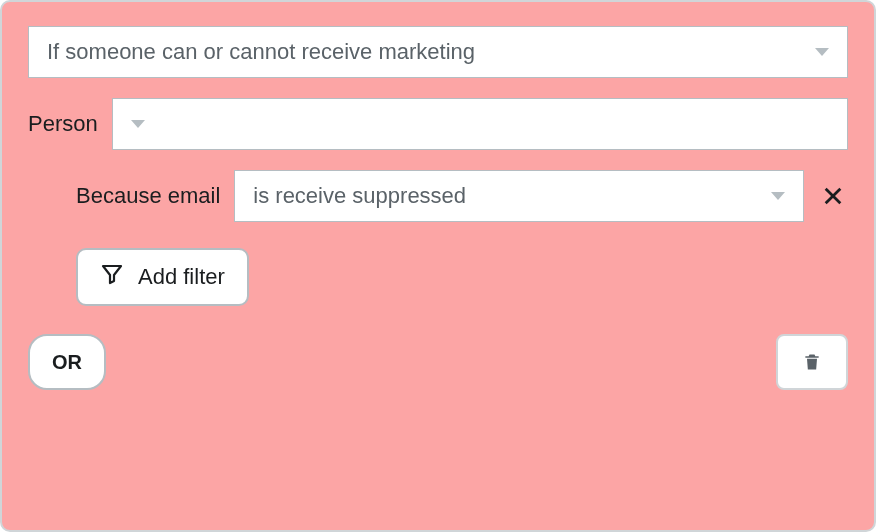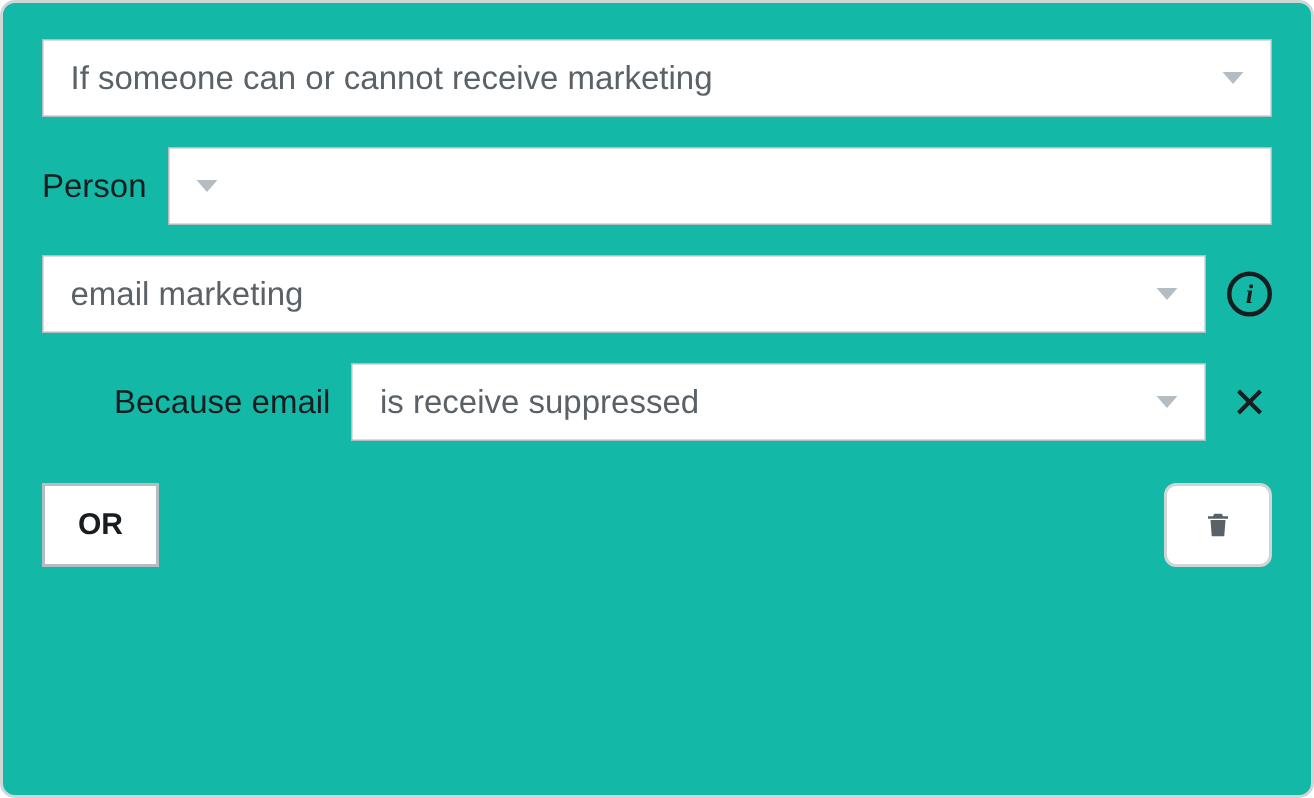--- a/index.html
+++ b/index.html
@@ -11,21 +11,21 @@
       font-family: -apple-system, BlinkMacSystemFont, "Segoe UI", Helvetica, Arial, sans-serif;
       background: #fff;
       padding: 0;
     }
     .container {
       width: 876px;
       height: 532px;
       border: 2px solid #d0d5d8;
       border-radius: 10px;
       padding: 24px 26px;
-      background: #14b8a6;
+      background: #fca5a5;
     }
     .row {
       display: flex;
       align-items: center;
       margin-bottom: 20px;
       gap: 14px;
     }
     .row:last-child {
       margin-bottom: 0;
       margin-top: 28px;
@@ -108,21 +108,21 @@
     }
     .funnel-icon svg {
       width: 24px;
       height: 24px;
     }
     .or-btn {
       display: inline-flex;
       align-items: center;
       justify-content: center;
       border: 2px solid #b5bdc2;
-      border-radius: 0;
+      border-radius: 19px;
       background: #fff;
       height: 56px;
       padding: 0 22px;
       cursor: pointer;
       font-size: 20px;
       color: #1a1d1f;
       font-weight: 700;
     }
     .trash-btn {
       display: inline-flex;
@@ -160,42 +160,45 @@
     </div>
   </div>
 
   <div class="row">
     <span class="label">Person</span>
     <div class="select-box select-flex-limit">
       <span class="chevron"></span>
     </div>
   </div>
 
-  <div class="row">
-    <div class="select-box select-flex-limit">
-      <span class="select-text">email marketing</span>
-      <span class="chevron"></span>
-    </div>
-    <div class="info-icon">i</div>
-  </div>
 
   <div class="row row-indent-1">
     <span class="label">Because email</span>
     <div class="select-box select-flex-limit">
       <span class="select-text">is receive suppressed</span>
       <span class="chevron"></span>
     </div>
     <div class="close-icon">
       <svg viewBox="0 0 24 24" fill="none" stroke="#1a1d1f" stroke-width="3">
         <line x1="4" y1="4" x2="20" y2="20"></line>
         <line x1="20" y1="4" x2="4" y2="20"></line>
       </svg>
     </div>
   </div>
 
+  <div class="row row-add-filter">
+    <button class="add-filter-btn">
+      <span class="funnel-icon">
+        <svg viewBox="0 0 24 24" fill="none" stroke="#1a1d1f" stroke-width="2.2" stroke-linejoin="round" stroke-linecap="round">
+          <path d="M3 4h18l-7 9v6l-4 2v-8L3 4z"></path>
+        </svg>
+      </span>
+      <span>Add filter</span>
+    </button>
+  </div>
 
   <div class="row">
     <button class="or-btn">
       <span>OR</span>
     </button>
     <button class="trash-btn">
       <svg viewBox="0 0 24 24" fill="#5a6268">
         <path d="M9 3h6l1 2h4v2H4V5h4l1-2zM6 8h12l-1 13H7L6 8z"></path>
       </svg>
     </button>

